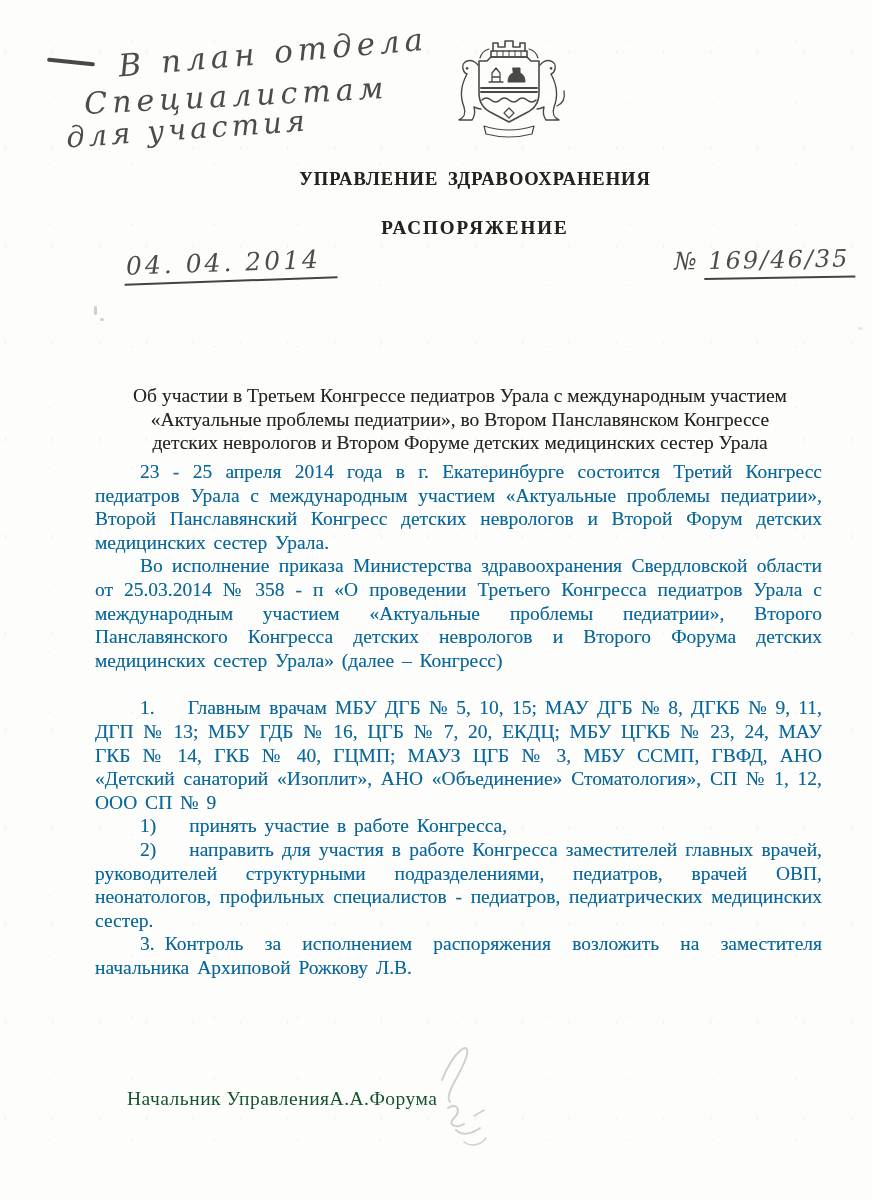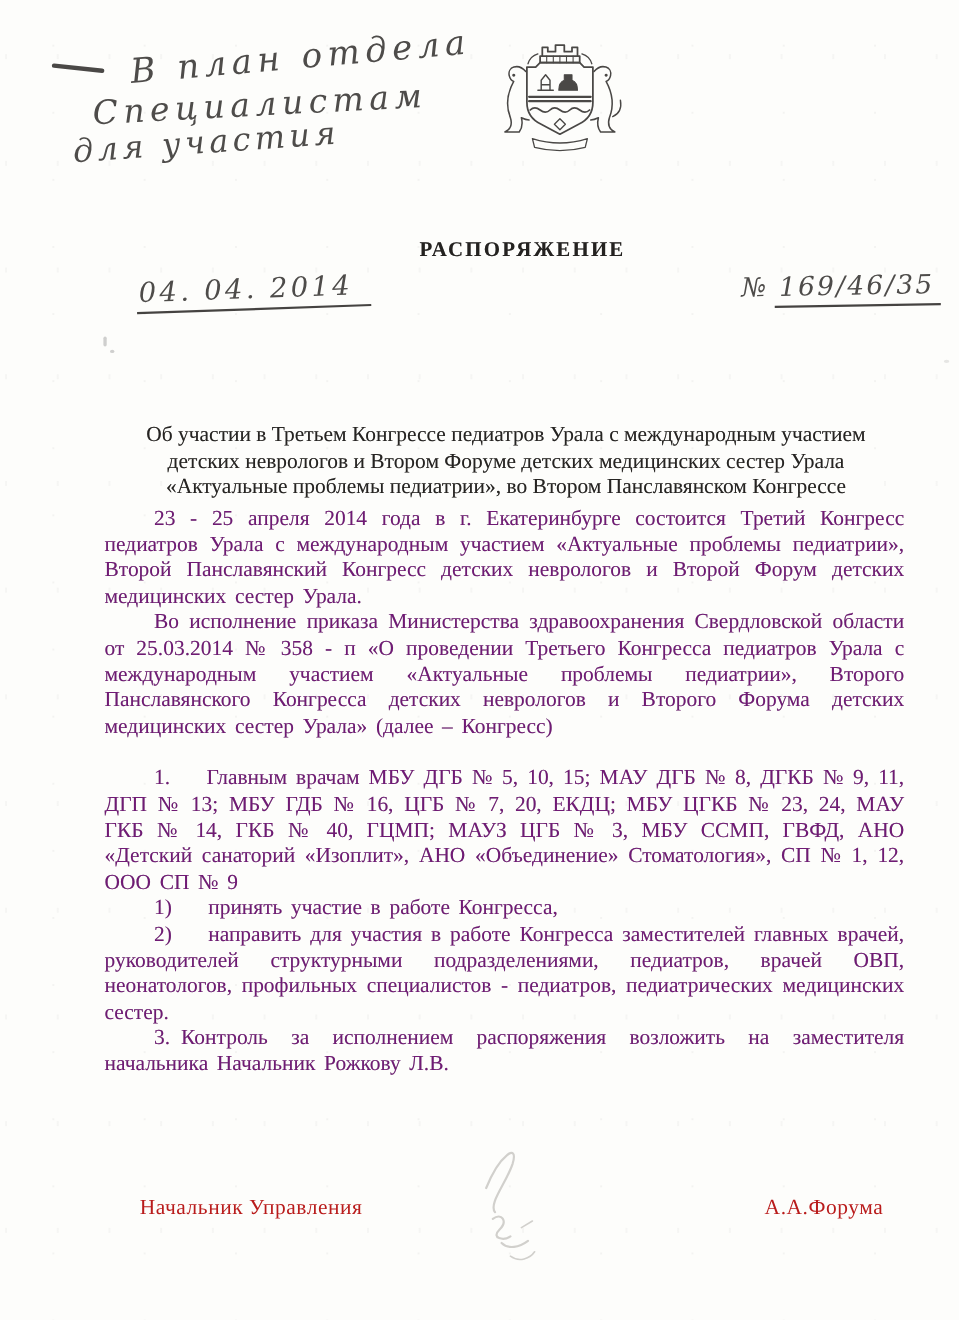--- a/index.html
+++ b/index.html
@@ -42,29 +42,29 @@
   .number-wrap .num { border-bottom:2px solid #454341; padding:0 6px 3px 4px; letter-spacing:2px; }
   .title-block {
     left:95px; top:356px; width:730px; text-align:center;
     font-size:19.5px; line-height:23.5px; color:#262422;
     text-shadow:0 0 0.5px rgba(40,40,40,0.35);
     margin-top:28px;
   }
   .body-block {
     left:95px; top:460px; width:727px;
     font-size:19.5px; line-height:23.6px; text-align:justify; word-spacing:3px;
-    color:#701a75; text-shadow:0 0 0.5px rgba(40,40,40,0.35);
+    color:#0369a1; text-shadow:0 0 0.5px rgba(40,40,40,0.35);
   }
   .body-block p { margin:0; text-indent:45px; }
   .gap-top { margin-top:24px !important; }
   .marker-wide  { padding-right:33px; }
   .marker-narrow{ padding-right:10px; }
   .sig-row {
-    left:127px; top:1088px; width:676px; display:flex; justify-content:space-between;
-    font-size:19.5px; color:#b91c1c; letter-spacing:0.5px;
+    left:127px; top:1088px; width:676px; display:flex; justify-content:flex-start;
+    font-size:19.5px; color:#14532d; letter-spacing:0.5px;
   }
   .squiggle { left:404px; top:1032px; opacity:0.75; }
   .speck { position:absolute; background:rgba(70,70,70,0.25); border-radius:50%; }
   .speck-1 { left:94px;  top:306px; width:3px; height:9px; border-radius:2px; }
   .speck-2 { left:100px; top:318px; width:4px; height:3px; }
   .speck-3 { left:858px; top:327px; width:5px; height:3px; opacity:.5; }
 </style>
 </head>
 <body>
 
@@ -99,41 +99,42 @@
       <path d="M22 31 a1.4 1.4 0 1 0 0.1 0" fill="#4a4846" stroke="none"></path>
 
       <path d="M95 29 c7 -8 17 -4 15 4 c-1 4 -4 5 -4 5 c6 11 7 23 3 33 c-2 6 0 11 5 13 h-13 c-3 -4 -3 -9 -2 -13 c-4 2 -7 2 -7 2" stroke-width="1.4"></path>
       <path d="M112 70 q9 -4 7 -15" stroke-width="1.3"></path>
       <path d="M106 31 a1.4 1.4 0 1 0 0.1 0" fill="#4a4846" stroke="none"></path>
 
       <path d="M39 90 q25 8 50 0 l-2 8 q-23 6 -46 0 z" stroke-width="1.2"></path>
     </svg>
   </div>
 
+  <div class="abs hdr hdr-2">УПРАВЛЕНИЕ ЗДРАВООХРАНЕНИЯ</div>
   <div class="abs hdr hdr-3">РАСПОРЯЖЕНИЕ</div>
 
   <div class="abs hw date-value">04. 04. 2014</div>
   <div class="abs hw number-wrap">
     <span>№</span>
     <span class="num">169/46/35</span>
   </div>
 
   <div class="abs title-block">
     <div>Об участии в Третьем Конгрессе педиатров Урала с международным участием</div>
+    <div>«Актуальные проблемы педиатрии», во Втором Панславянском Конгрессе</div>
     <div>детских неврологов и Втором Форуме детских медицинских сестер Урала</div>
-    <div>«Актуальные проблемы педиатрии», во Втором Панславянском Конгрессе</div>
   </div>
 
   <div class="abs body-block">
     <p>23 - 25 апреля 2014 года в г. Екатеринбурге состоится Третий Конгресс педиатров Урала с международным участием «Актуальные проблемы педиатрии», Второй Панславянский Конгресс детских неврологов и Второй Форум детских медицинских сестер Урала.</p>
     <p>Во исполнение приказа Министерства здравоохранения Свердловской области от 25.03.2014 № 358 - п «О проведении Третьего Конгресса педиатров Урала с международным участием «Актуальные проблемы педиатрии», Второго Панславянского Конгресса детских неврологов и Второго Форума детских медицинских сестер Урала» (далее – Конгресс)</p>
     <p class="gap-top"><span class="marker-wide">1.</span><span>Главным врачам МБУ ДГБ № 5, 10, 15; МАУ ДГБ № 8, ДГКБ № 9, 11, ДГП № 13; МБУ ГДБ № 16, ЦГБ № 7, 20, ЕКДЦ; МБУ ЦГКБ № 23, 24, МАУ ГКБ № 14, ГКБ № 40, ГЦМП; МАУЗ ЦГБ № 3, МБУ ССМП, ГВФД, АНО «Детский санаторий «Изоплит», АНО «Объединение» Стоматология», СП № 1, 12, ООО СП № 9</span></p>
     <p><span class="marker-wide">1)</span><span>принять участие в работе Конгресса,</span></p>
     <p><span class="marker-wide">2)</span><span>направить для участия в работе Конгресса заместителей главных врачей, руководителей структурными подразделениями, педиатров, врачей ОВП, неонатологов, профильных специалистов - педиатров, педиатрических медицинских сестер.</span></p>
-    <p><span class="marker-narrow">3.</span><span>Контроль за исполнением распоряжения возложить на заместителя начальника Начальник Рожкову Л.В.</span></p>
+    <p><span class="marker-narrow">3.</span><span>Контроль за исполнением распоряжения возложить на заместителя начальника Архиповой Рожкову Л.В.</span></p>
   </div>
 
   <div class="abs squiggle">
     <svg width="110" height="130" viewBox="0 0 110 130" fill="none" stroke="#c3c1bd" stroke-width="2" stroke-linecap="round">
       <path d="M38 48 C 50 18, 68 6, 62 26 C 56 44, 40 62, 46 70"></path>
       <path d="M44 76 C 52 70, 58 78, 50 86 C 42 94, 54 96, 60 92"></path>
       <path d="M52 98 C 58 104, 68 102, 76 96"></path>
       <path d="M60 110 C 68 116, 78 112, 82 106" stroke-width="1.5"></path>
       <path d="M70 84 l10 -6" stroke-width="1.5"></path>
     </svg>

